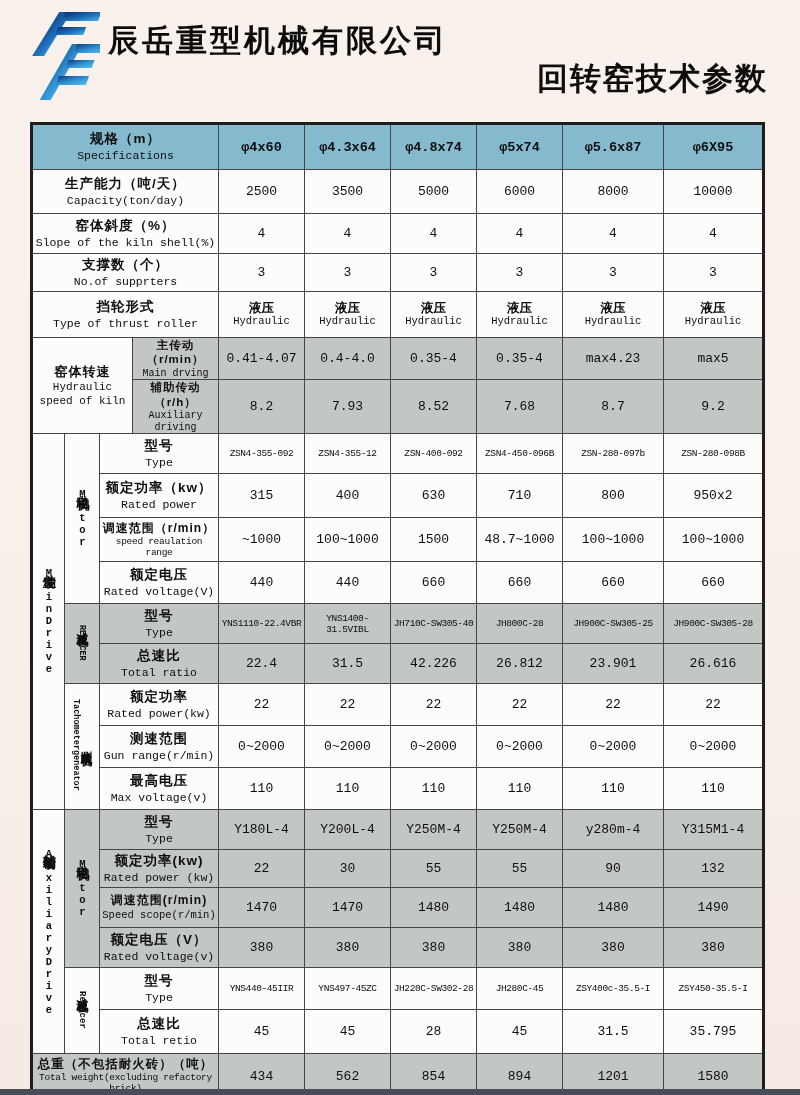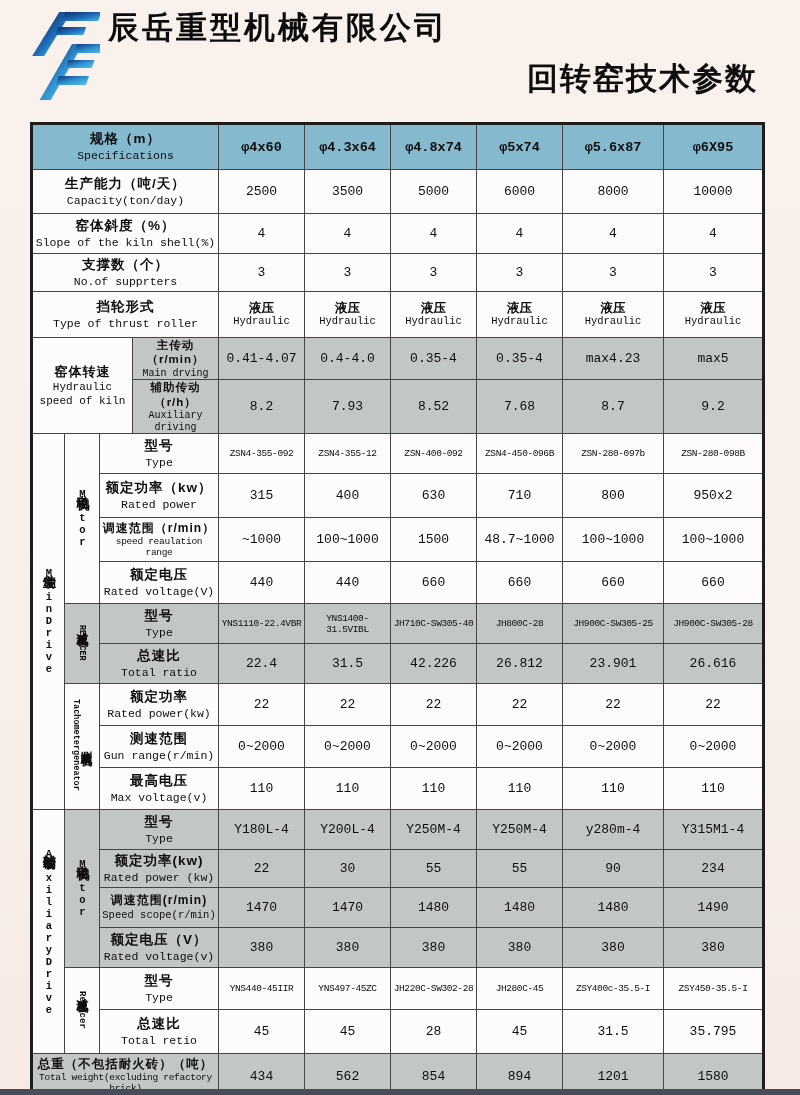--- a/index.html
+++ b/index.html
@@ -4,24 +4,24 @@
 <style>
   html,body{margin:0;padding:0;}
   body{
     width:800px;height:1095px;position:relative;overflow:hidden;
     background:linear-gradient(180deg,#f9f1ec 0%,#f8efe9 60%,#f6ebe4 100%);
     font-family:"Liberation Sans",sans-serif;color:#0e0e0e;
   }
   
   .page-header{position:relative;height:122px;}
   .logo{position:absolute;left:22px;top:10px;}
-  .company{position:absolute;left:108px;top:7px;}
+  .company{position:absolute;left:108px;top:20px;}
   .company-cn{font-size:31px;font-weight:bold;letter-spacing:3px;color:#0c0c0c;}
   .company-en{font-size:19px;font-family:"Liberation Serif",serif;margin-top:7px;letter-spacing:.5px;color:#161616;}
-  .doc-title{position:absolute;right:42px;top:58px;text-align:left;}
+  .doc-title{position:absolute;right:32px;top:58px;text-align:left;}
   .doc-title-cn{font-size:31px;font-weight:900;letter-spacing:2px;}
   .doc-title-en{font-size:20px;font-weight:bold;letter-spacing:2.5px;margin-top:1px;}
   
   table{border-collapse:collapse;table-layout:fixed;width:731px;margin-left:30px;
         border:3px solid #1d1d1d;background:#fdfcfa;}
   td{border:1px solid #454545;text-align:center;vertical-align:middle;padding:0 1px;overflow:hidden;}
   .blue{background:#84b9ce;}
   .g{background:#c3c7c4;}
   .lcn{font-size:13.5px;font-weight:bold;letter-spacing:1px;line-height:1.25;}
   .len{font-size:11.5px;font-family:"Liberation Mono",monospace;line-height:1.15;margin-top:1px;}
@@ -364,21 +364,21 @@
   <tr style="height:38px">
     <td colspan="2" class="g">
       <div class="lcn">额定功率(kw)</div>
       <div class="len">Rated power (kw)</div>
     </td>
     <td class="val g">22</td>
     <td class="val g">30</td>
     <td class="val g">55</td>
     <td class="val g">55</td>
     <td class="val g">90</td>
-    <td class="val g">234</td>
+    <td class="val g">132</td>
   </tr>
 
   <tr style="height:40px">
     <td colspan="2" class="g">
       <div class="lcn" style="font-size:12px">调速范围(r/min)</div>
       <div class="len" style="font-size:10.5px">Speed scope(r/min)</div>
     </td>
     <td class="val g">1470</td>
     <td class="val g">1470</td>
     <td class="val g">1480</td>

